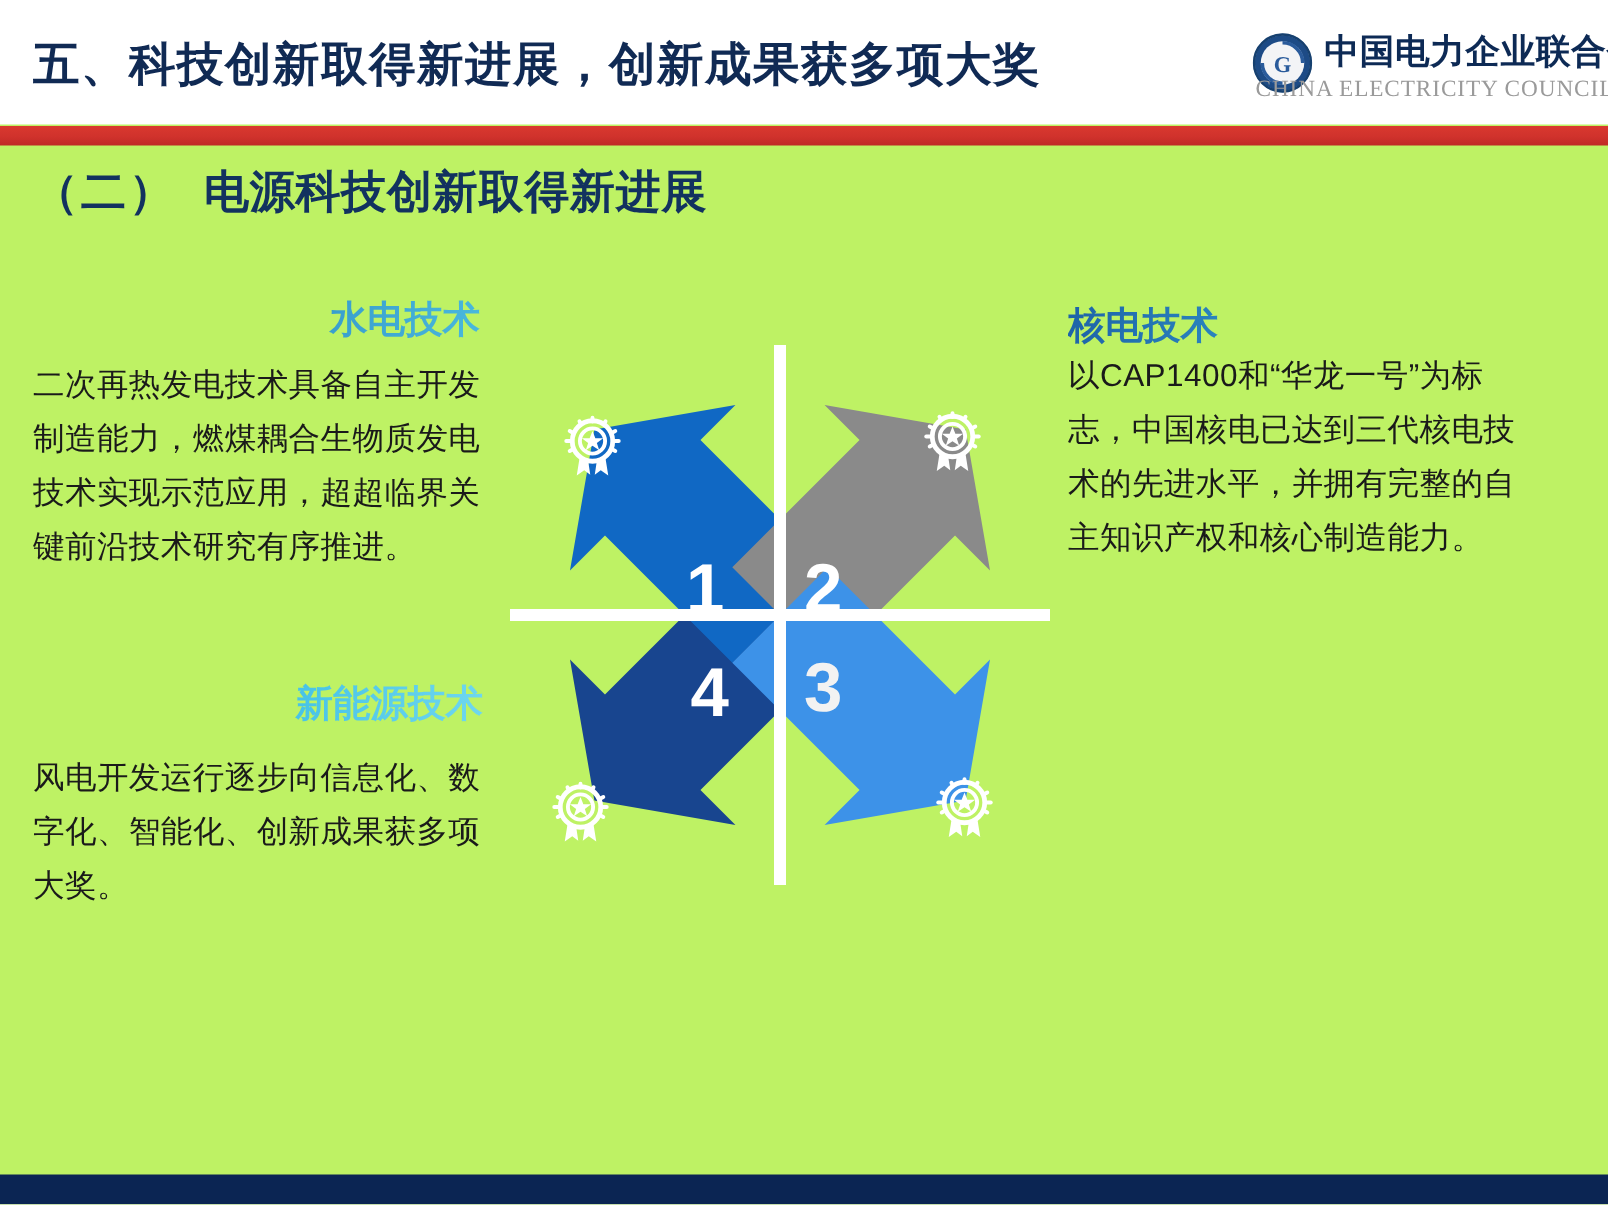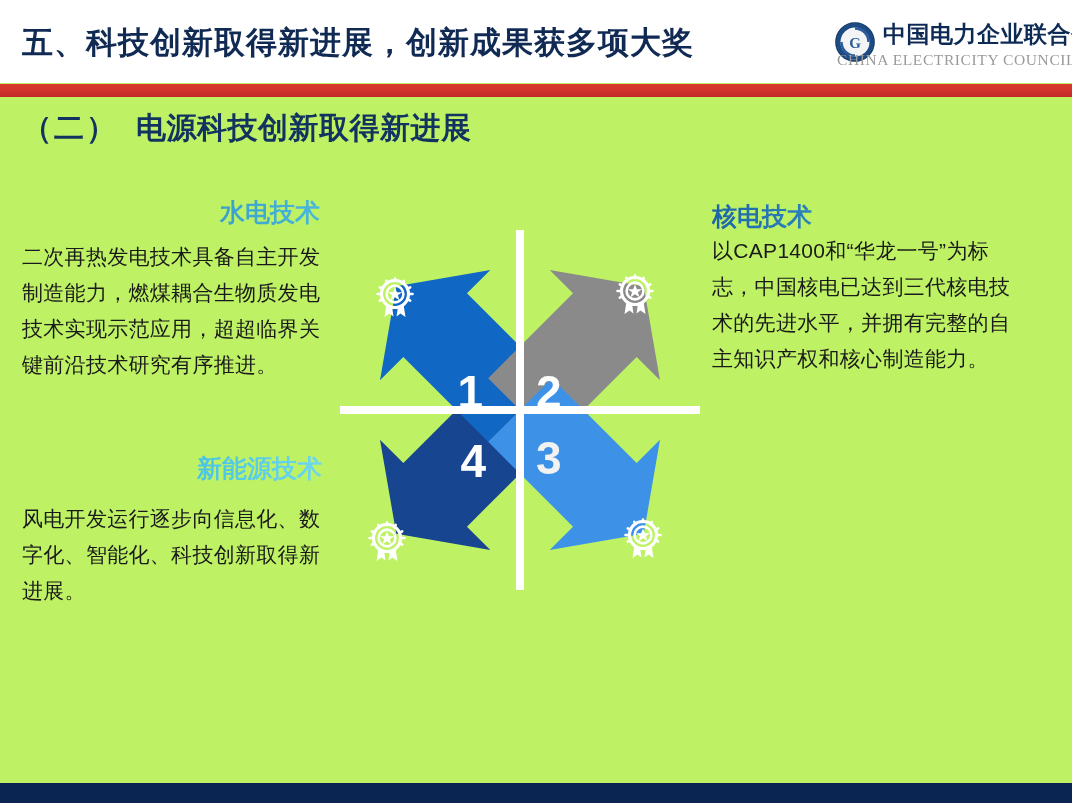--- a/index.html
+++ b/index.html
@@ -181,21 +181,21 @@
     <div class="quad-body ta-left">二次再热发电技术具备自主开发制造能力，燃煤耦合生物质发电技术实现示范应用，超超临界关键前沿技术研究有序推进。</div>
   </div>
 
   <div id="q2" class="quad">
     <div class="quad-head ta-left">核电技术</div>
     <div class="quad-body ta-left">以CAP1400和“华龙一号”为标志，中国核电已达到三代核电技术的先进水平，并拥有完整的自主知识产权和核心制造能力。</div>
   </div>
 
   <div id="q4" class="quad">
     <div class="quad-head cyan ta-right">新能源技术</div>
-    <div class="quad-body ta-left">风电开发运行逐步向信息化、数字化、智能化、科技创新取得新进展。</div>
+    <div class="quad-body ta-left">风电开发运行逐步向信息化、数字化、智能化、创新成果获多项大奖。</div>
   </div>
 
 
   <div id="diagram">
     <svg width="360" height="360" viewBox="0 0 360 360" aria-hidden="true">
       <defs>
 
         <g id="badge">
           <circle cx="0" cy="-2" r="13.5" fill="none" stroke="#ffffff" stroke-width="3.2"></circle>
           <circle cx="0" cy="-2" r="8.4" fill="none" stroke="#ffffff" stroke-width="2.6"></circle>

